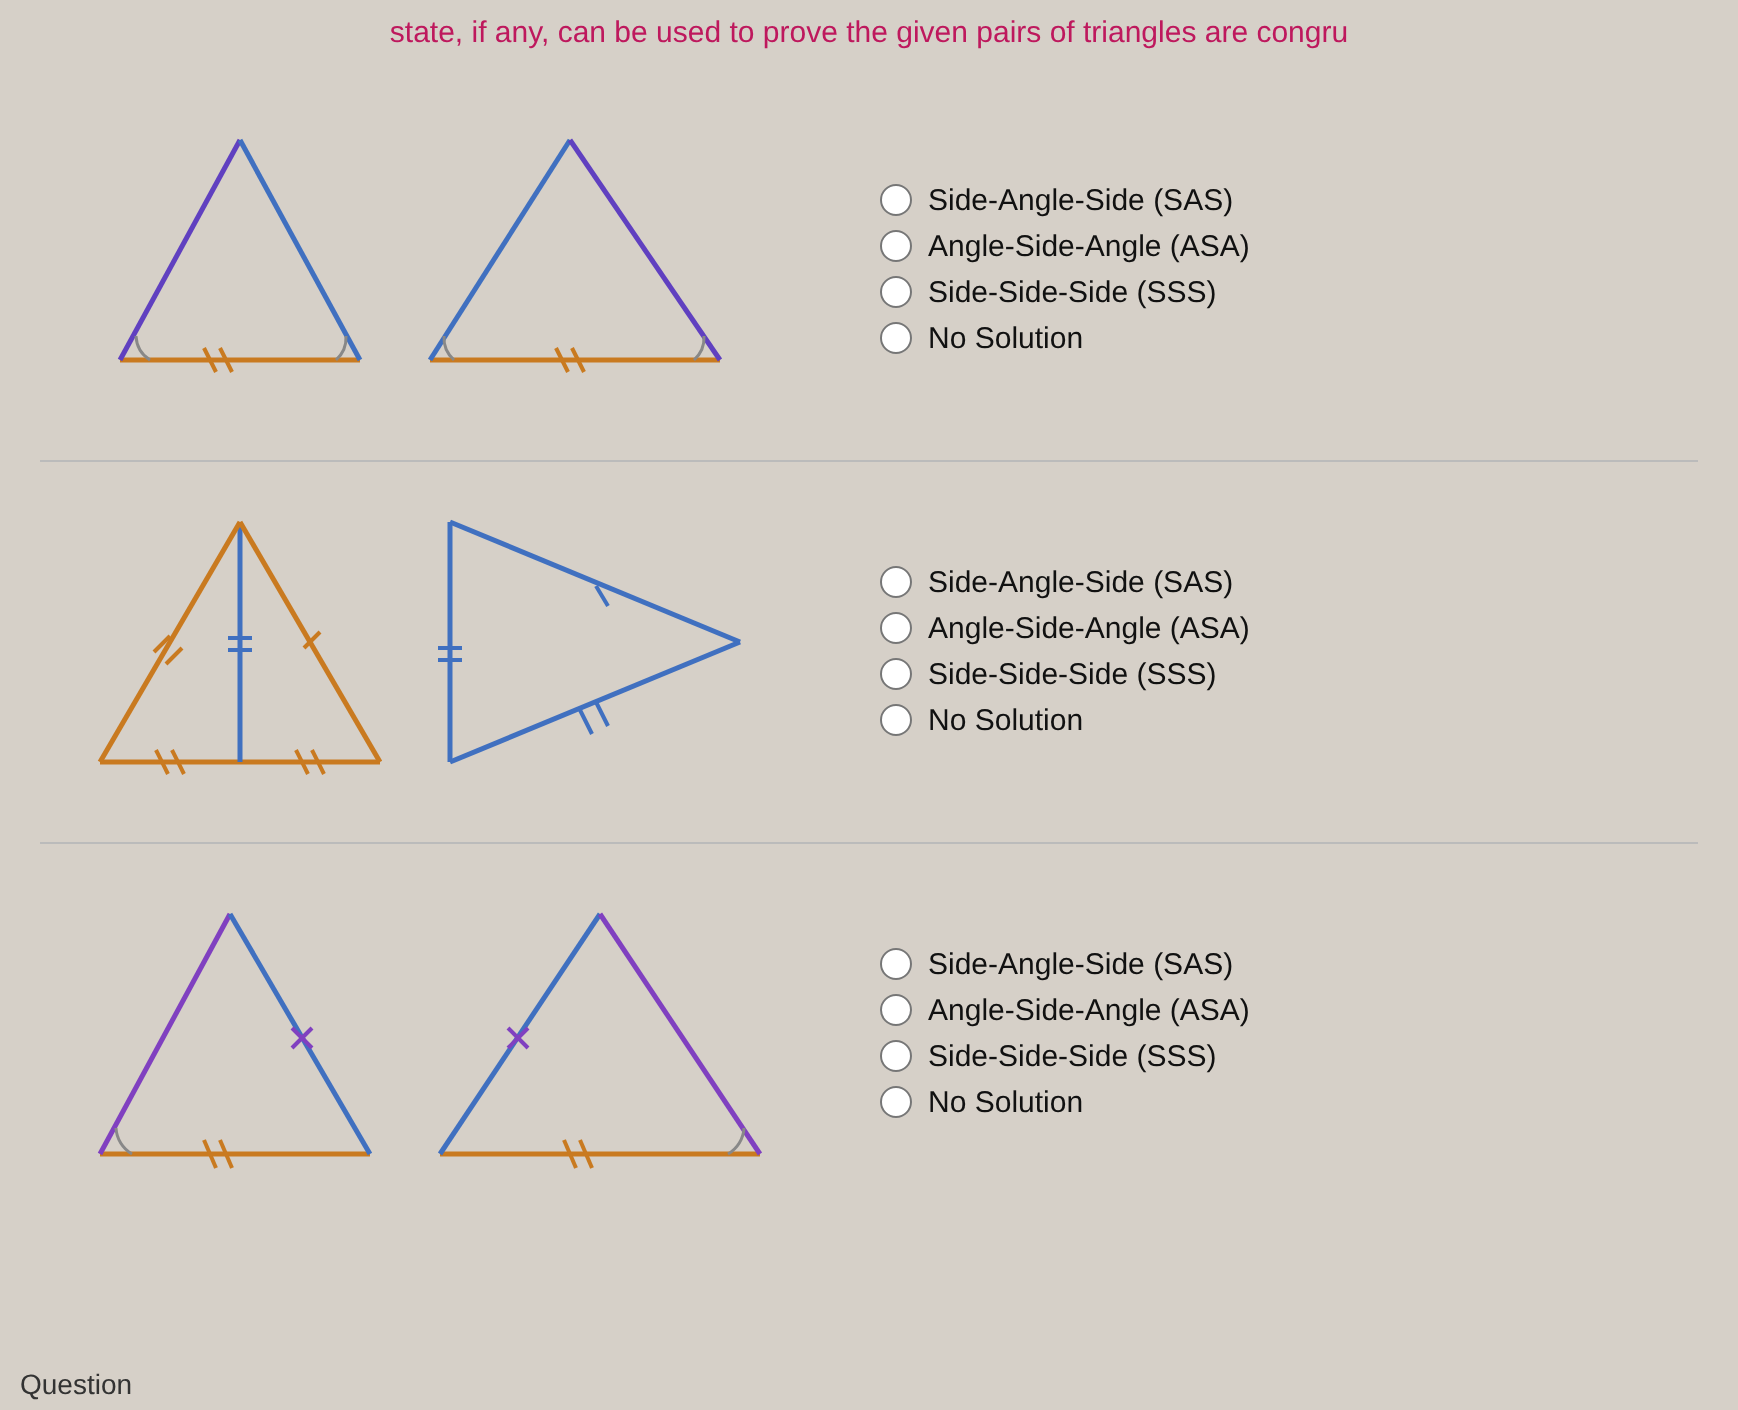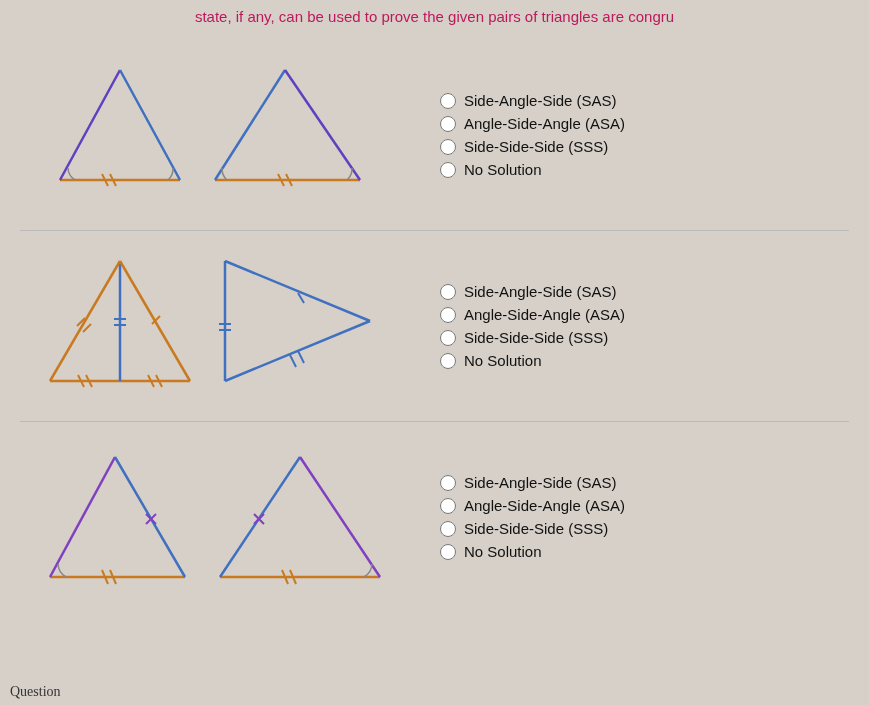--- a/index.html
+++ b/index.html
@@ -50,21 +50,20 @@
       flex: 1;
       display: flex;
       flex-direction: column;
       gap: 6px;
       padding-left: 30px;
       justify-content: center;
     }
 
     .option-item {
       display: flex;
-      align-items: center;
       gap: 8px;
       cursor: pointer;
       font-size: 15px;
       color: #111;
     }
 
     .option-item input[type="radio"] {
       width: 16px;
       height: 16px;
       accent-color: #333;
@@ -75,21 +74,20 @@
     svg {
       overflow: visible;
     }
 
     .question-label {
       position: absolute;
       bottom: 5px;
       left: 10px;
       font-size: 14px;
       color: #333;
-      font-family: Liberation Serif, serif;
     }
 
     .divider {
       border: none;
       border-top: 1px solid #bbb;
       margin: 0 20px;
     }
   </style>
 </head>
 <body>

